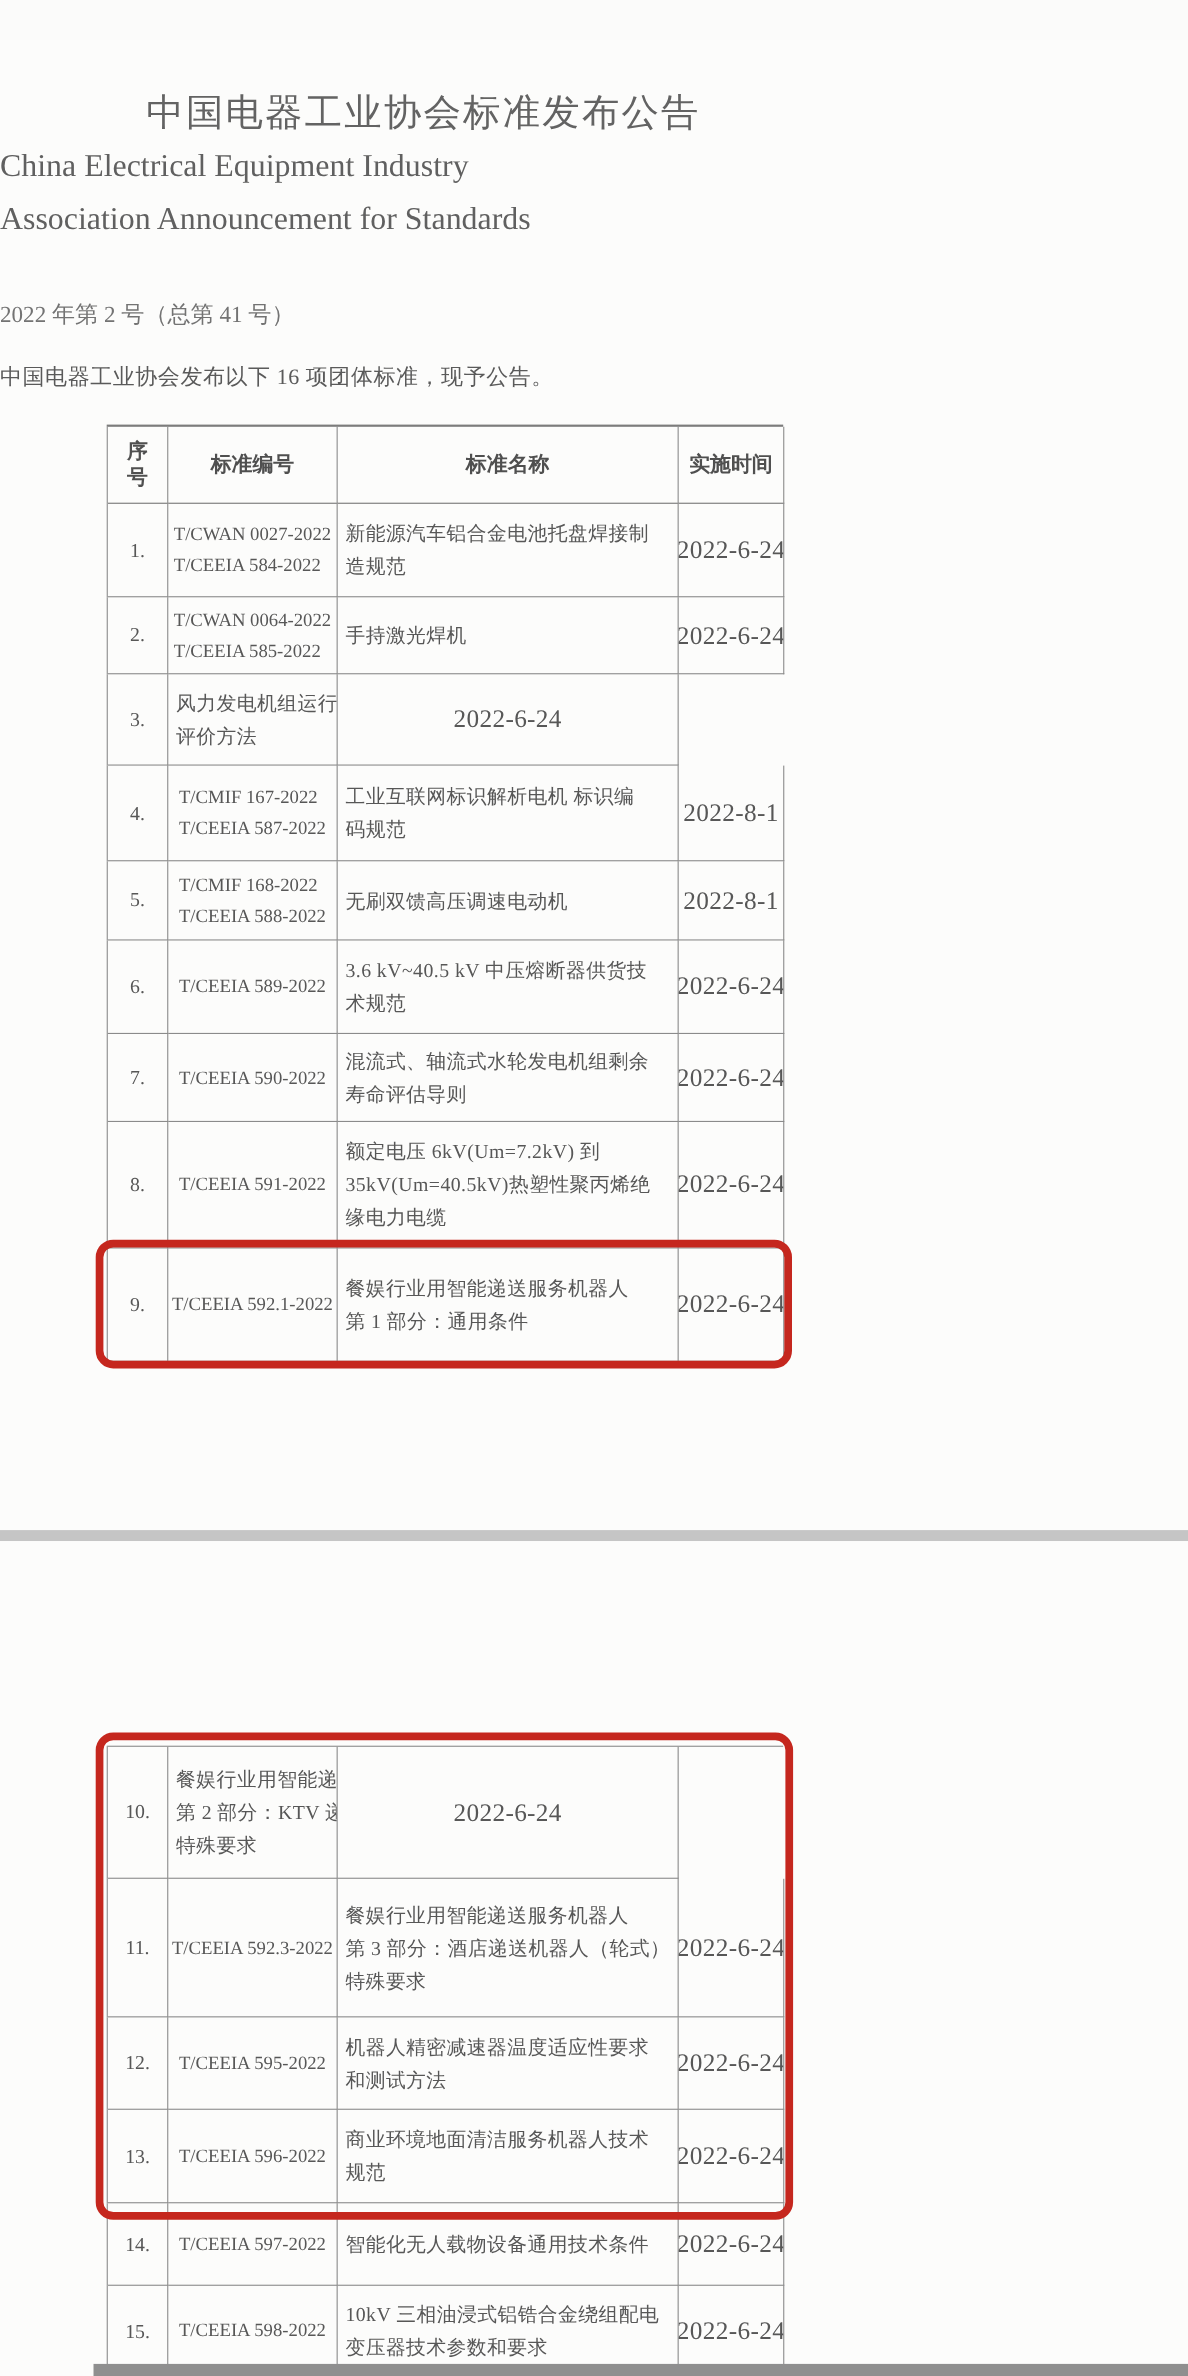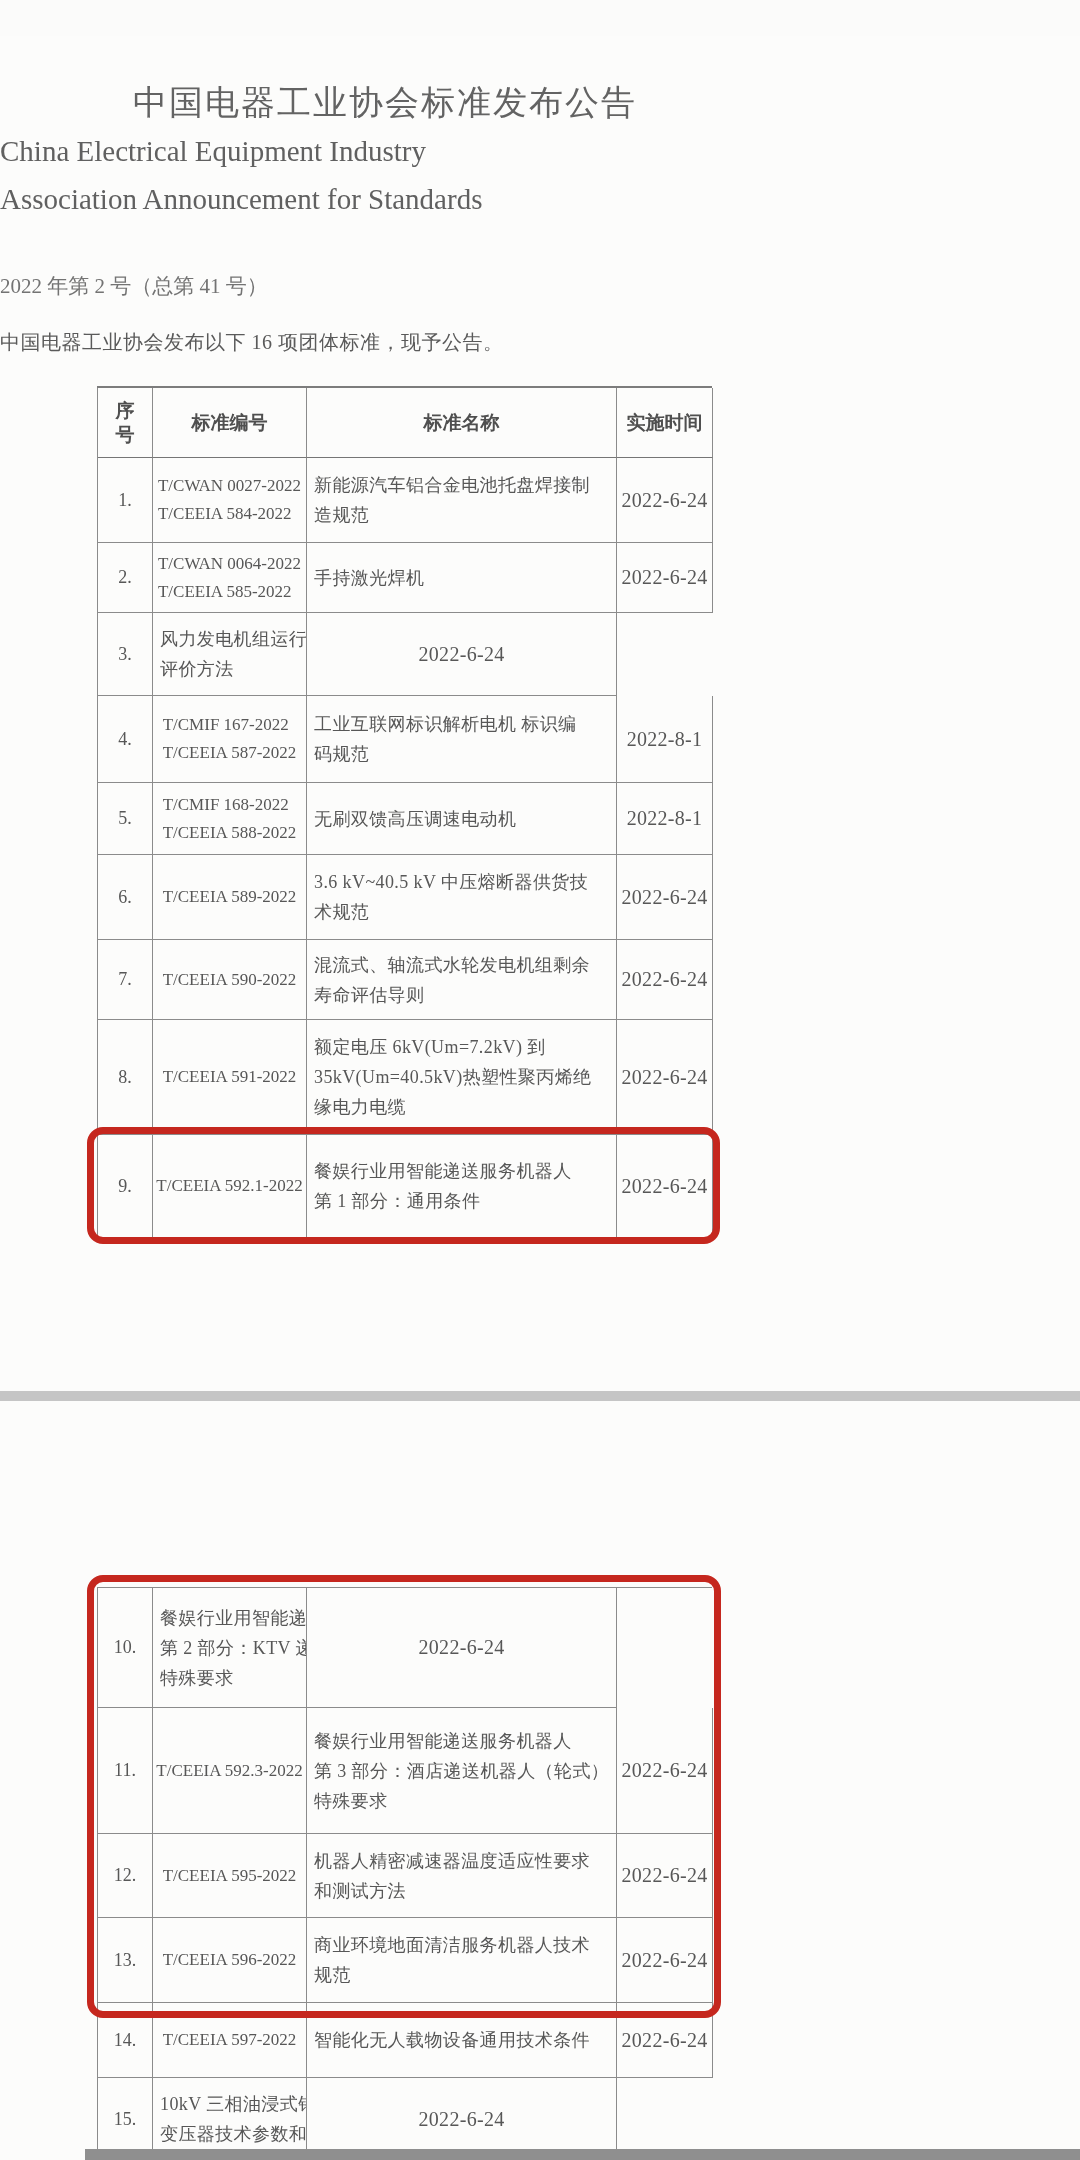--- a/index.html
+++ b/index.html
@@ -33,21 +33,21 @@
   .tr { display:grid; grid-template-columns:55px 154px 310px 96px;
         border-left:1px solid #8b8b8b; }
   .td { border-right:1px solid #8b8b8b; border-bottom:1px solid #8b8b8b;
         display:flex; align-items:center; justify-content:center;
         overflow:hidden; white-space:pre; font-size:18px; color:#575757; }
   .thead .td { font-weight:600; color:#4f4f4f; font-size:19px; line-height:24px;
                border-bottom:1px solid #757575; }
   .c-no   { font-size:18px; }
   .c-code { font-size:17px; line-height:28px; }
   .c-name { justify-content:flex-start; padding-left:7px; line-height:30px; letter-spacing:0.4px; }
-  .c-date { font-size:20px; letter-spacing:0.3px; }
+  .c-date { font-size:23px; letter-spacing:0.3px; }
 
   .hl-box { position:absolute; border:7px solid #c5271e; border-radius:16px;
             pointer-events:none; z-index:5; background:transparent; }
   .hl-row9 { left:87px; top:1091px; width:633px; height:117px; }
   .hl-rows10-13 { left:87px; top:174px; width:634px; height:443px; }
 </style>
 </head>
 <body>
 
 <section class="page page1">
@@ -169,20 +169,21 @@
       <div class="td c-date">2022-6-24</div>
     </div>
     <div class="tr" style="height:75px">
       <div class="td c-no">14.</div>
       <div class="td c-code">T/CEEIA 597-2022</div>
       <div class="td c-name">智能化无人载物设备通用技术条件</div>
       <div class="td c-date">2022-6-24</div>
     </div>
     <div class="tr" style="height:83px">
       <div class="td c-no">15.</div>
+      <div class="td c-code">T/CEEIA 598-2022</div>
       <div class="td c-name">10kV 三相油浸式铝锆合金绕组配电
 变压器技术参数和要求</div>
       <div class="td c-date">2022-6-24</div>
     </div>
   </div>
 
   <div class="hl-box hl-rows10-13"></div>
   <div class="bottom-band"></div>
 </section>
 

